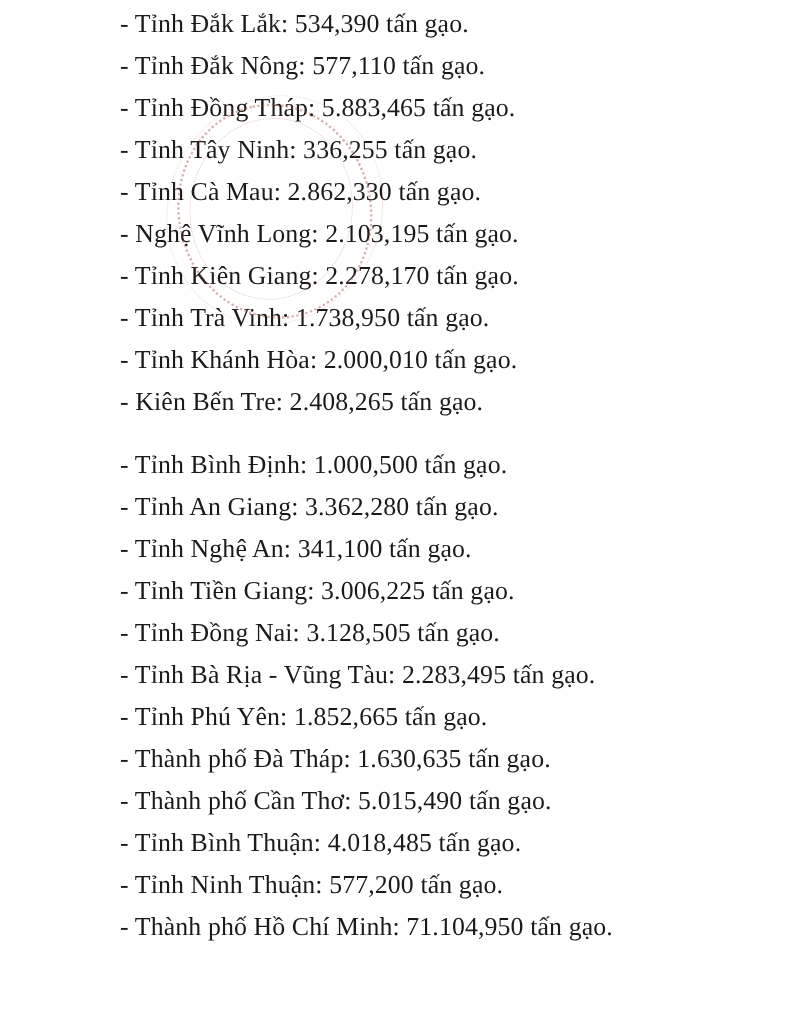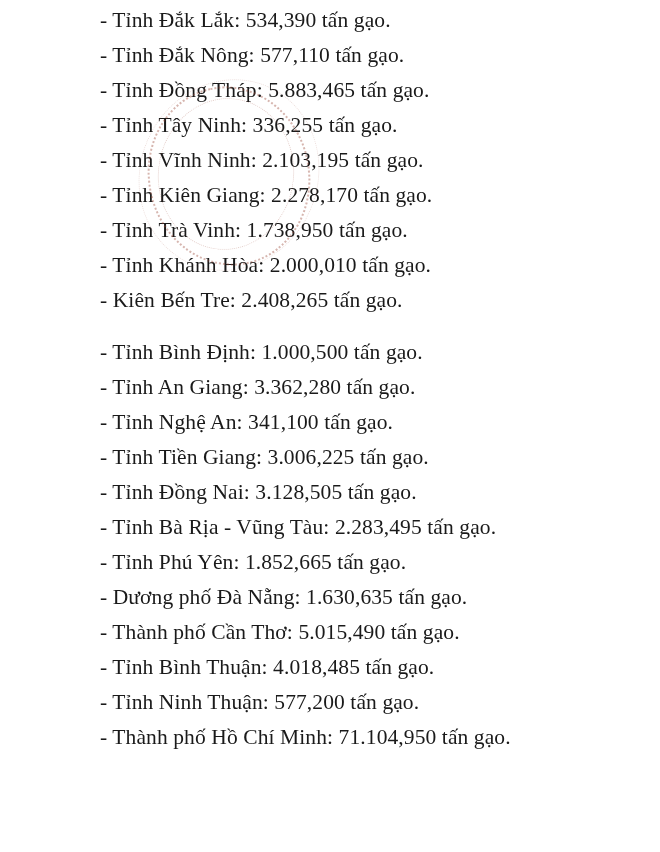--- a/index.html
+++ b/index.html
@@ -96,36 +96,37 @@
   <div class="seal-ring"></div>
   <div class="seal-ring inner"></div>
 
   <div class="blocks">
 
     <div class="para first">
       <span class="line">- Tỉnh Đắk Lắk: 534,390 tấn gạo.</span>
       <span class="line">- Tỉnh Đắk Nông: 577,110 tấn gạo.</span>
       <span class="line">- Tỉnh Đồng Tháp: 5.883,465 tấn gạo.</span>
       <span class="line">- Tỉnh Tây Ninh: 336,255 tấn gạo.</span>
-      <span class="line">- Tỉnh Vĩnh Ninh: 2.103,195 tấn gạo.</span>
+      <span class="line">- Tỉnh Cà Mau: 2.862,330 tấn gạo.</span>
+      <span class="line">- Nghệ Vĩnh Long: 2.103,195 tấn gạo.</span>
       <span class="line">- Tỉnh Kiên Giang: 2.278,170 tấn gạo.</span>
       <span class="line">- Tỉnh Trà Vinh: 1.738,950 tấn gạo.</span>
       <span class="line">- Tỉnh Khánh Hòa: 2.000,010 tấn gạo.</span>
       <span class="line">- Kiên Bến Tre: 2.408,265 tấn gạo.</span>
     </div>
 
     <div class="para second">
       <span class="line">- Tỉnh Bình Định: 1.000,500 tấn gạo.</span>
       <span class="line">- Tỉnh An Giang: 3.362,280 tấn gạo.</span>
       <span class="line">- Tỉnh Nghệ An: 341,100 tấn gạo.</span>
       <span class="line">- Tỉnh Tiền Giang: 3.006,225 tấn gạo.</span>
       <span class="line">- Tỉnh Đồng Nai: 3.128,505 tấn gạo.</span>
       <span class="line">- Tỉnh Bà Rịa - Vũng Tàu: 2.283,495 tấn gạo.</span>
       <span class="line">- Tỉnh Phú Yên: 1.852,665 tấn gạo.</span>
-      <span class="line">- Dương phố Đà Nẵng: 1.630,635 tấn gạo.</span>
+      <span class="line">- Thành phố Đà Tháp: 1.630,635 tấn gạo.</span>
       <span class="line">- Thành phố Cần Thơ: 5.015,490 tấn gạo.</span>
       <span class="line">- Tỉnh Bình Thuận: 4.018,485 tấn gạo.</span>
       <span class="line">- Tỉnh Ninh Thuận: 577,200 tấn gạo.</span>
       <span class="line">- Thành phố Hồ Chí Minh: 71.104,950 tấn gạo.</span>
     </div>
 
   </div>
 </div>
 
 </body></html>

